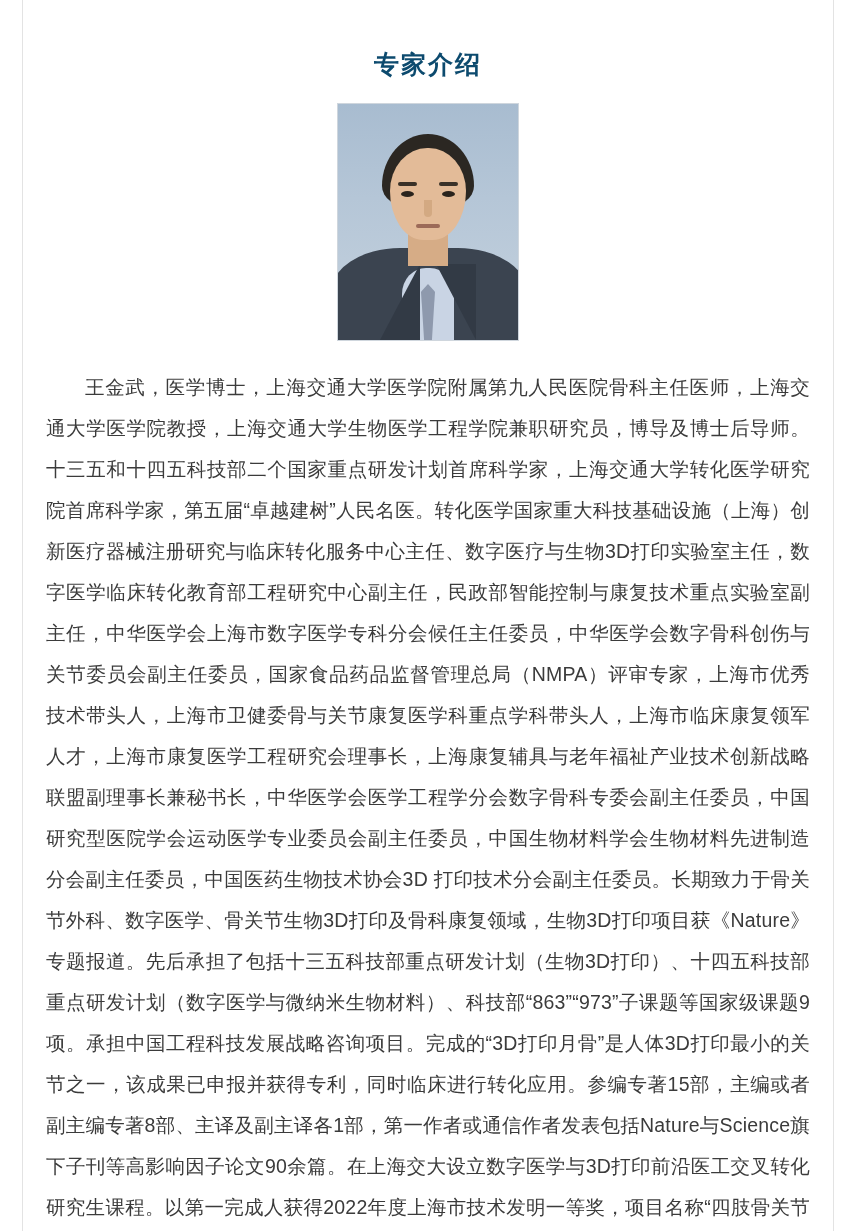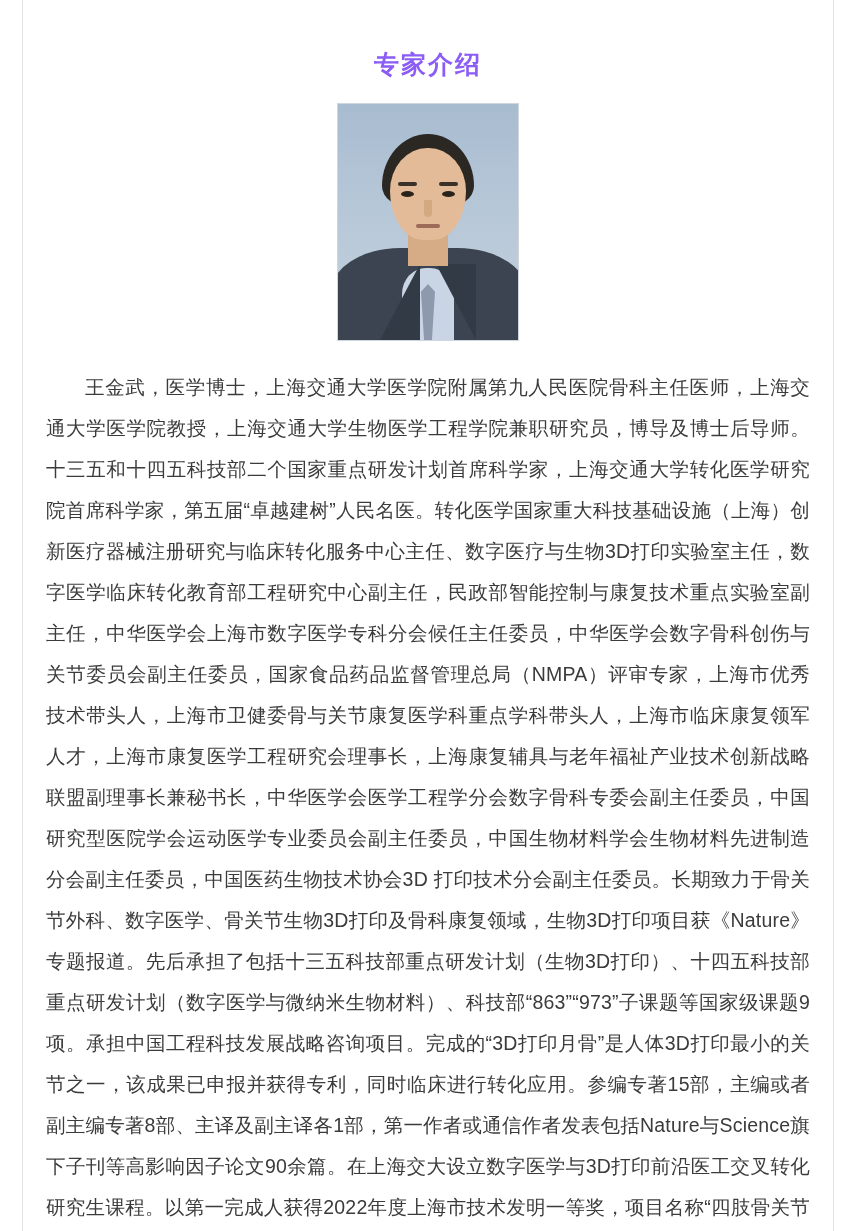--- a/index.html
+++ b/index.html
@@ -34,21 +34,21 @@
   .content {
     position: relative;
     padding: 0 46px;
     box-sizing: border-box;
   }
 
   .title {
     text-align: center;
     font-size: 25px;
     font-weight: bold;
-    color: #8b5cf6;
+    color: #0c4a6e;
     letter-spacing: 2px;
     padding-top: 48px;
     padding-bottom: 22px;
     font-family: "Liberation Serif", serif;
   }
 
   .photo-wrap {
     display: flex;
     justify-content: center;
     padding-bottom: 26px;

